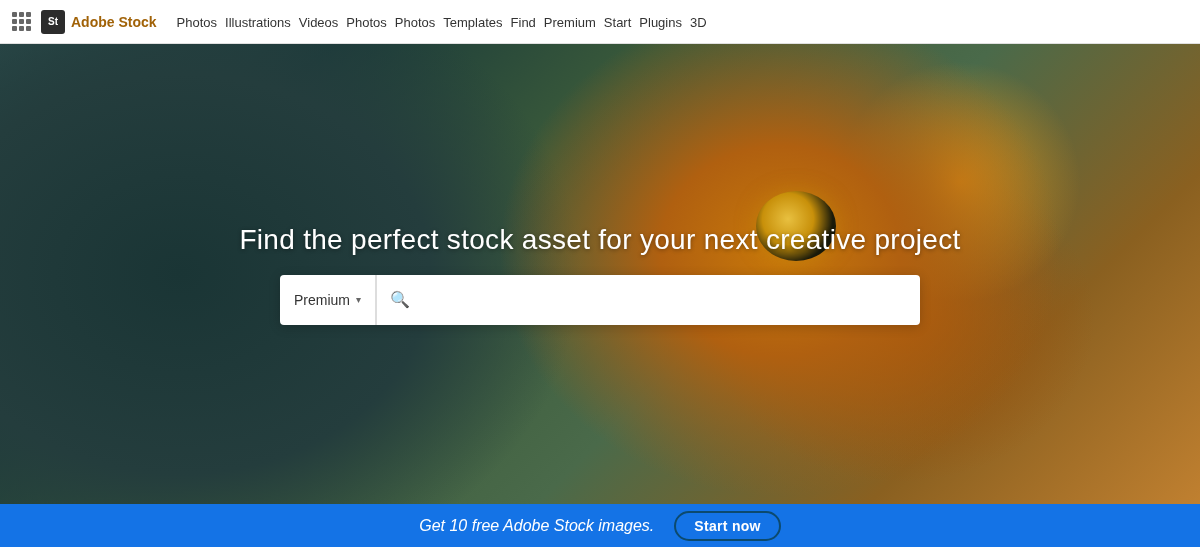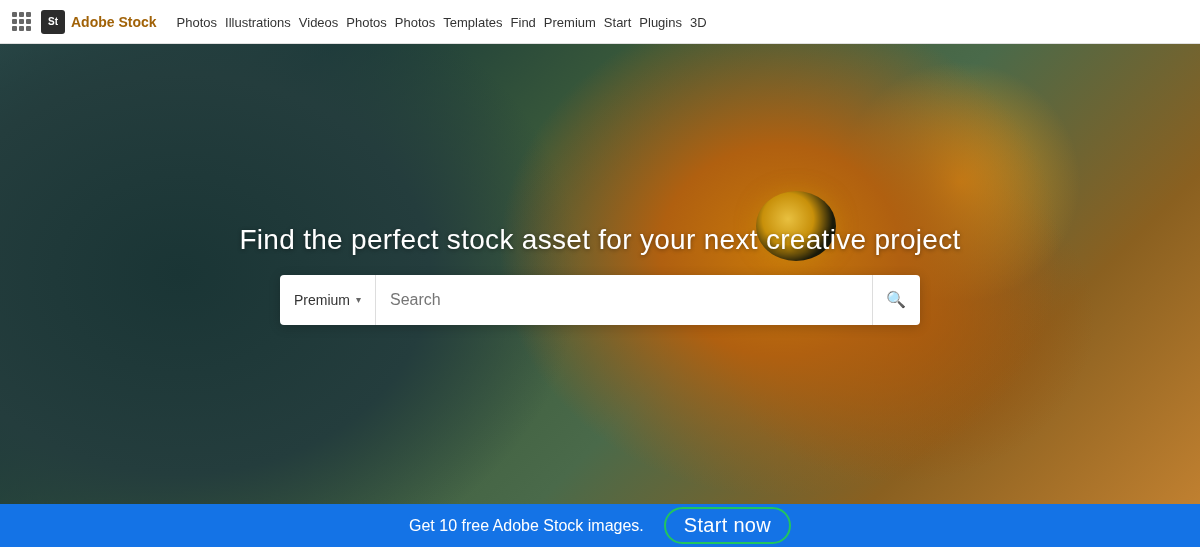--- a/index.html
+++ b/index.html
@@ -176,29 +176,30 @@
       background: #1473e6;
       display: flex;
       align-items: center;
       justify-content: center;
       gap: 20px;
     }
     .promo-text {
       color: #fff;
       font-size: 16px;
       font-weight: 400;
+      font-style: italic;
     }
     .promo-btn {
-      border: 2px solid #22c55e;
+      border: 2px solid #0c4a6e;
       background: transparent;
       color: #fff;
       padding: 5px 18px;
       border-radius: 20px;
-      font-size: 20px;
-      font-weight: 400;
+      font-size: 14px;
+      font-weight: 700;
       cursor: pointer;
       letter-spacing: 0.3px;
     }
   </style>
 </head>
 <body>
 
 <nav class="navbar">
   <div class="nav-grid-icon">
     <span></span>
@@ -234,21 +235,20 @@
 
 <section class="hero">
   <div class="hero-bg"></div>
   <div class="hero-content">
     <h1 class="hero-title">Find the perfect stock asset for your next creative project</h1>
     <div class="search-bar">
       <div class="search-dropdown">
         <span>Premium</span>
         <span class="chevron">▾</span>
       </div>
-      <input class="search-input" type="text" placeholder="Search" style="">
       <button class="search-btn">
         <span>🔍</span>
       </button>
     </div>
   </div>
 </section>
 
 <div class="promo-banner">
   <span class="promo-text">Get 10 free Adobe Stock images.</span>
   <button class="promo-btn">Start now</button>

